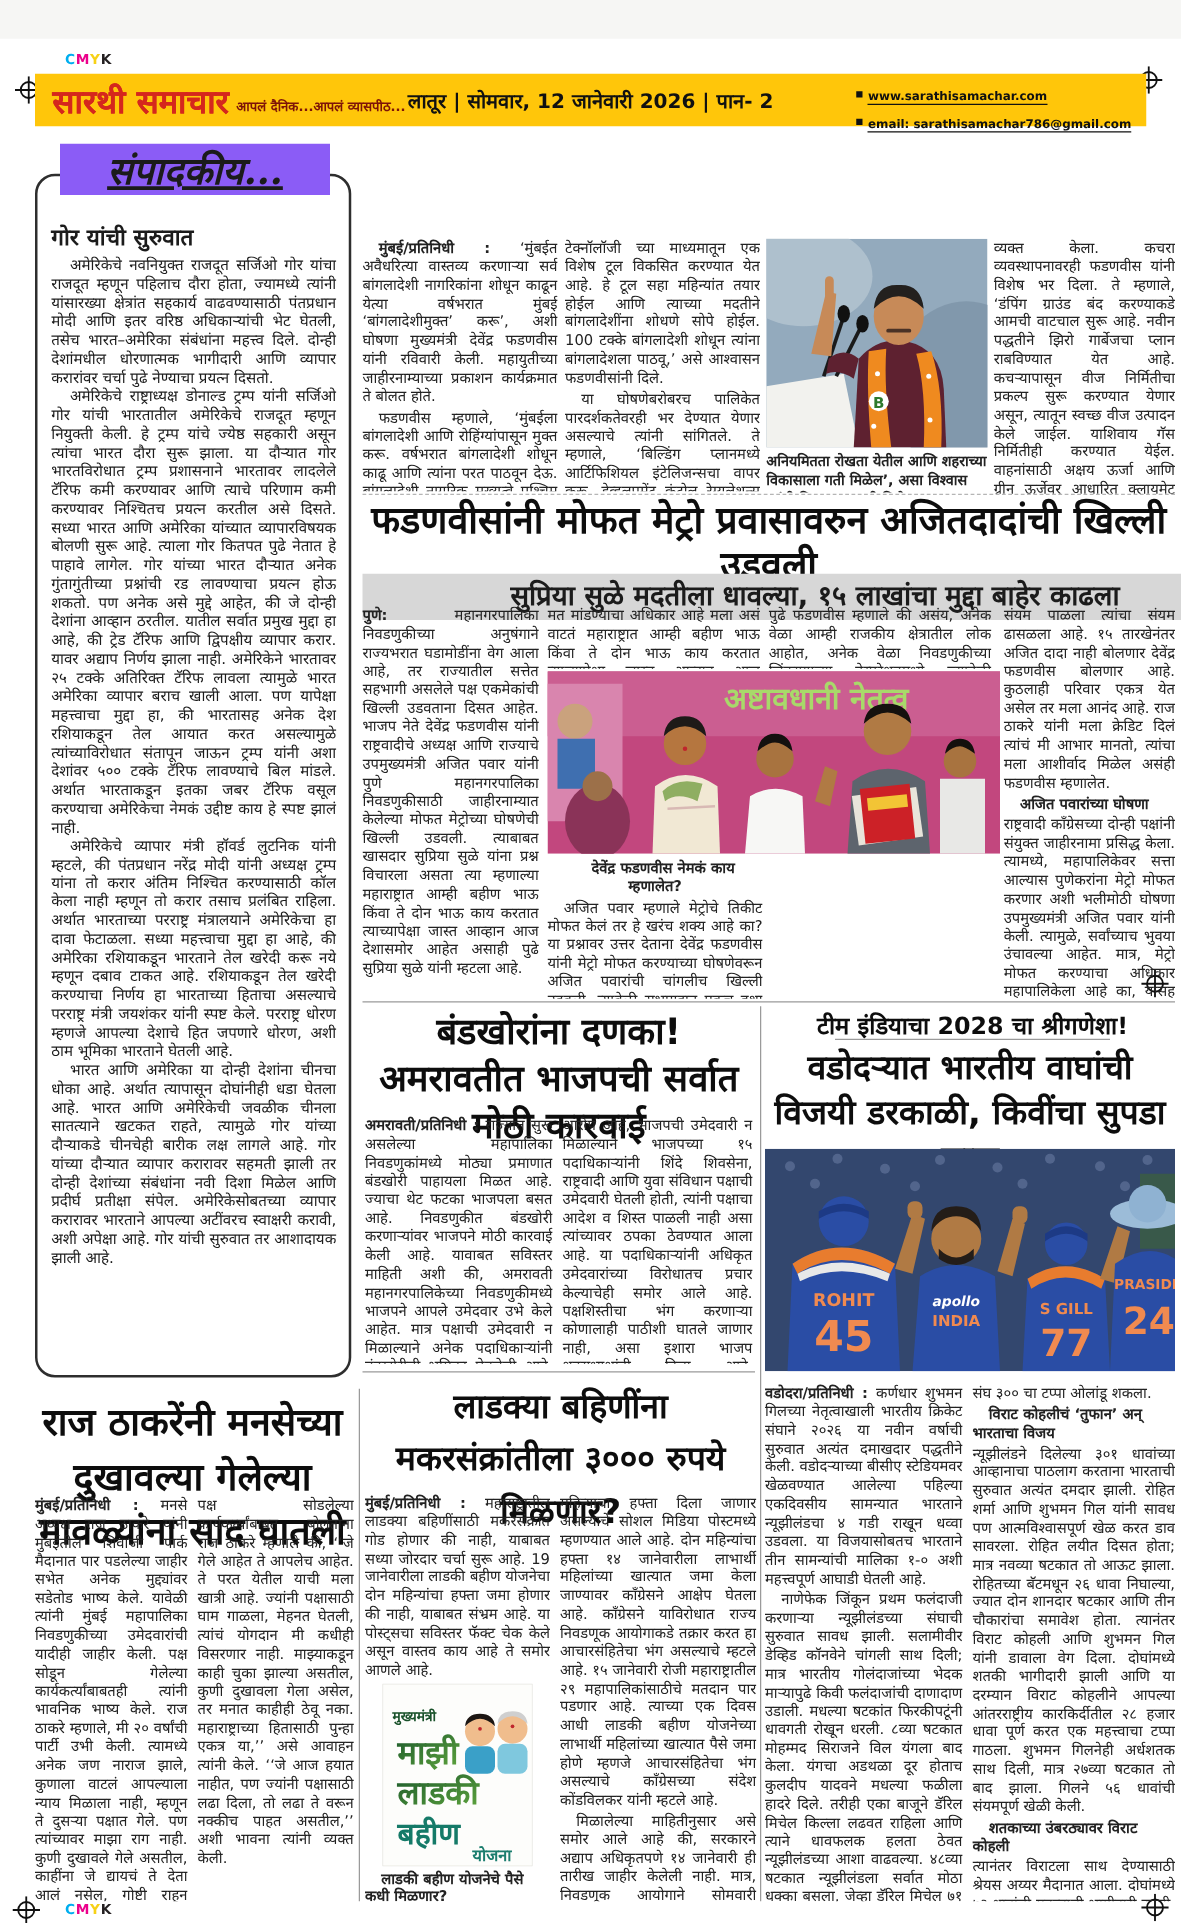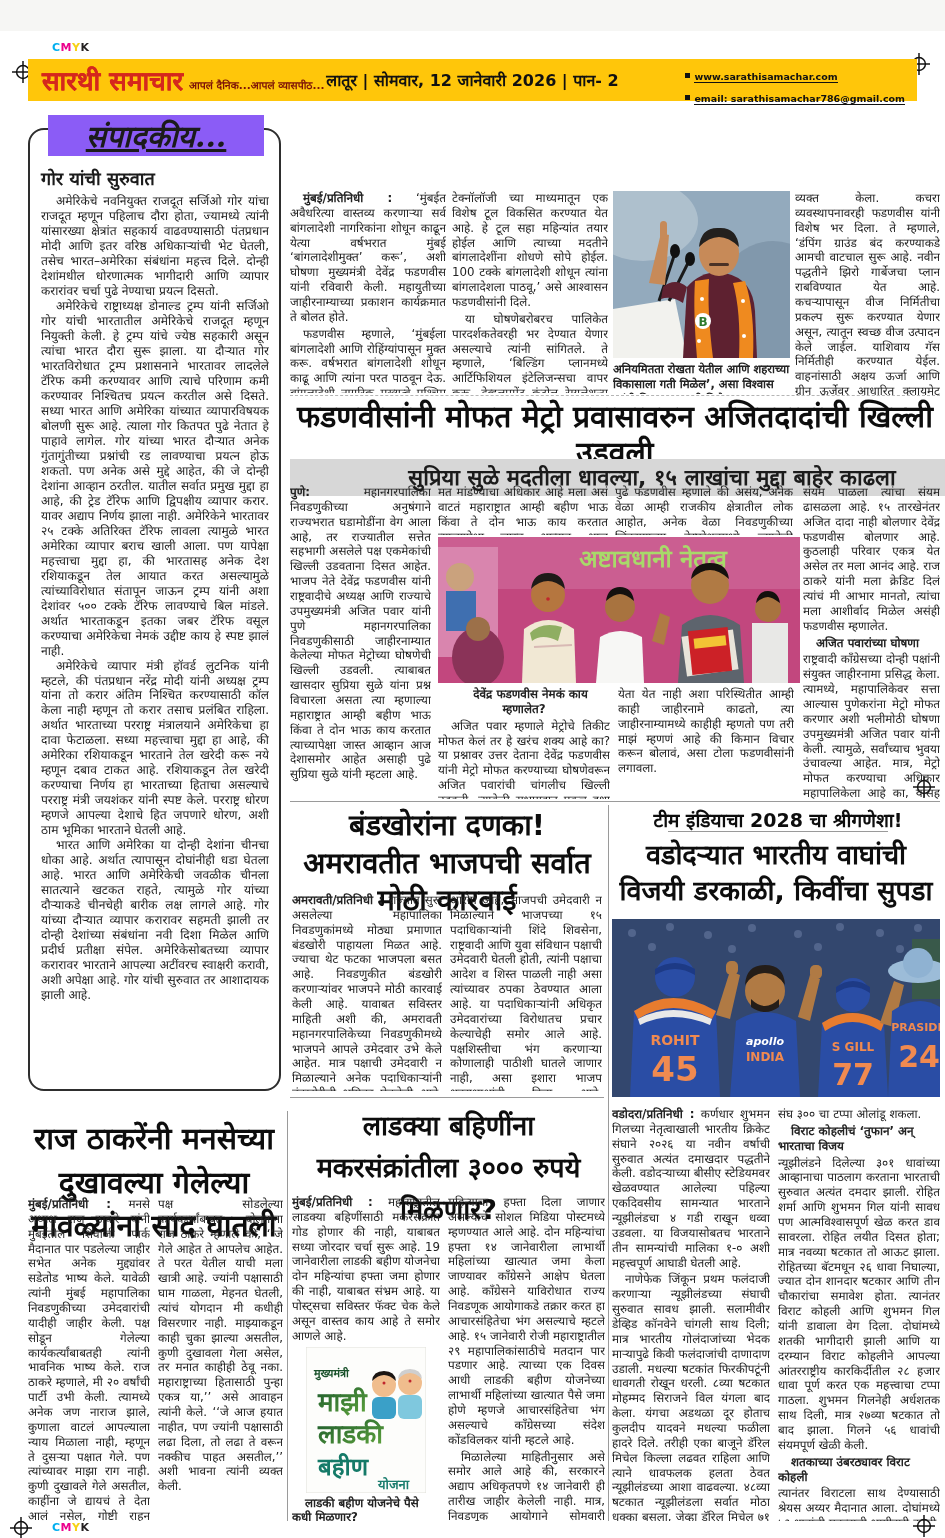--- a/index.html
+++ b/index.html
@@ -21,21 +21,21 @@
               text-shadow:0 0 0 #d5271d;font-family:"DejaVu Serif","DejaVu Sans",serif;}
   #mast-tagline{font-size:10.5px;color:#7e1408;font-weight:bold;margin:10px 0 0 6px;white-space:nowrap;}
   #mast-date{font-size:16px;font-weight:bold;color:#111;position:absolute;left:50%;transform:translateX(-50%);
              top:10px;white-space:nowrap;}
   .mast-link{font-size:9.5px;font-weight:bold;color:#111;border-bottom:1px solid #111;white-space:nowrap;}
   .sq{display:inline-block;width:5px;height:5px;background:#111;margin-right:4px;vertical-align:middle;}
   
   #edit-title{left:48px;top:84px;width:216px;text-align:center;font-family:"DejaVu Serif",serif;
               font-style:italic;font-weight:bold;font-size:30px;background:#8b5cf6;
               text-decoration:underline;z-index:2;}
-  #edit-box{left:28px;top:97px;width:253px;height:963px;border:2px solid #2e2e2e;border-radius:16px;
+  #edit-box{left:28px;top:108px;width:253px;height:963px;border:2px solid #2e2e2e;border-radius:16px;
             box-sizing:border-box;padding:36px 10px 8px 11px;}
   #edit-box h3{margin:0 0 4px 0;font-size:18px;}
   #edit-body{font-size:12.1px;line-height:1.24;text-align:justify;height:880px;overflow:hidden;}
   #edit-body p{margin:0;text-indent:15px;}
   .cmyk{font-size:11px;font-weight:bold;letter-spacing:.5px;}
   .cmyk .c{color:#00aeef}.cmyk .m{color:#ec008c}.cmyk .y{color:#f7d117}.cmyk .k{color:#231f20}
   .graybar{background:#d7d7d7;text-align:center;font-weight:bold;}
   svg text{font-family:"DejaVu Sans",sans-serif;}
 </style>
 </head>
@@ -176,23 +176,20 @@
     <circle cx="330" cy="72" r="13" fill="#a8733f"></circle>
       <path d="M318,66 Q320,54 330,54 Q340,54 342,66 Q334,60 330,60 Q324,60 318,66Z" fill="#14100d"></path>
     <rect x="314" y="86" width="36" height="60" fill="#e8e8e6"></rect>
     <path d="M214,104 L222,76 L232,80 L226,108 Z" fill="#b07a44"></path>
   </svg>
 
   <div class="abs col" style="left:438px;top:656px;width:172px;height:112px">
     <p class="subhead-inline">देवेंद्र फडणवीस नेमकं काय म्हणालेत?</p>
     <p>अजित पवार म्हणाले मेट्रोचे तिकीट मोफत केलं तर हे खरंच शक्य आहे का? या प्रश्नावर उत्तर देताना देवेंद्र फडणवीस यांनी मेट्रो मोफत करण्याच्या घोषणेवरून अजित पवारांची चांगलीच खिल्ली उडवली, त्यावेळी सभागृहात एकच हशा पिकला.</p>
   </div>
-  <div class="abs col" style="left:618px;top:656px;width:176px;height:112px">
-    <p style="text-indent:0">येता येत नाही अशा परिस्थितीत आम्ही काही जाहीरनामे काढतो, त्या जाहीरनाम्यामध्ये काहीही म्हणतो पण तरी माझं म्हणणं आहे की किमान विचार करून बोलावं, असा टोला फडणवीसांनी लगावला.</p>
-  </div>
   <div class="abs col" style="left:803px;top:454px;width:137px;height:314px">
     <p style="text-indent:0">संयम पाळला त्यांचा संयम ढासळला आहे. १५ तारखेनंतर अजित दादा नाही बोलणार देवेंद्र फडणवीस बोलणार आहे. कुठलाही परिवार एकत्र येत असेल तर मला आनंद आहे. राज ठाकरे यांनी मला क्रेडिट दिलं त्यांचं मी आभार मानतो, त्यांचा मला आशीर्वाद मिळेल असंही फडणवीस म्हणालेत.</p>
     <p class="subhead-inline" style="text-align:left">अजित पवारांच्या घोषणा</p>
     <p style="text-indent:0">राष्ट्रवादी काँग्रेसच्या दोन्ही पक्षांनी संयुक्त जाहीरनामा प्रसिद्ध केला. त्यामध्ये, महापालिकेवर सत्ता आल्यास पुणेकरांना मेट्रो मोफत करणार अशी भलीमोठी घोषणा उपमुख्यमंत्री अजित पवार यांनी केली. त्यामुळे, सर्वांच्याच भुवया उंचावल्या आहेत. मात्र, मेट्रो मोफत करण्याचा अधिकार महापालिकेला आहे का, यासह अनेक प्रश्न मतदारांना पडले आहेत.</p>
 
   </div>
 
   <div class="abs rule" style="left:290px;top:770px;width:650px;height:1px"></div>
   <div class="abs rule" style="left:608px;top:774px;width:1px;height:716px"></div>
 

